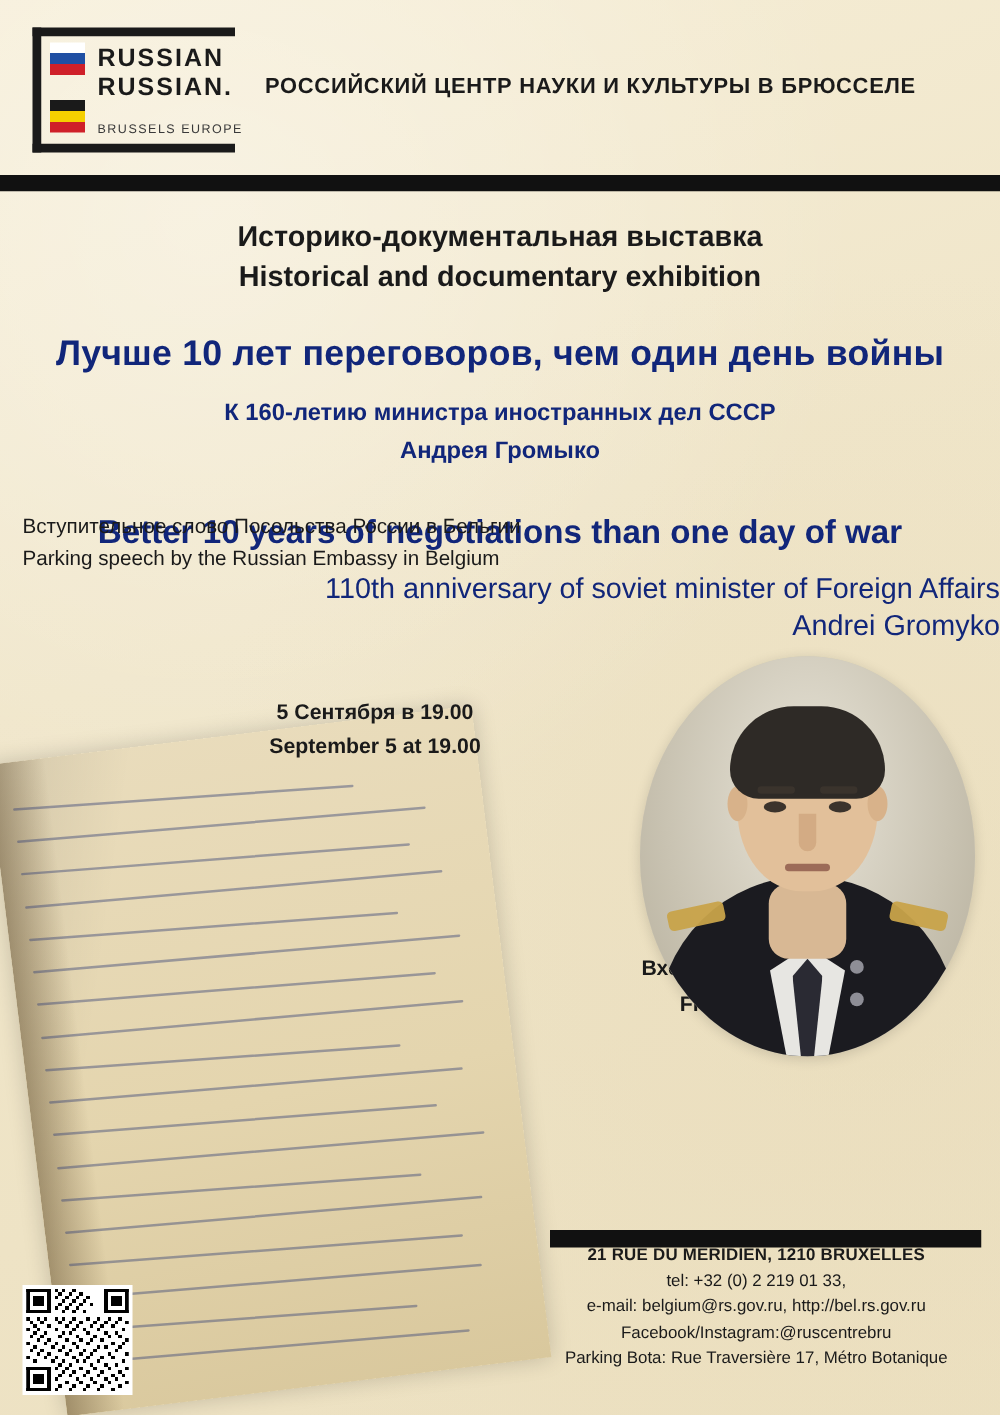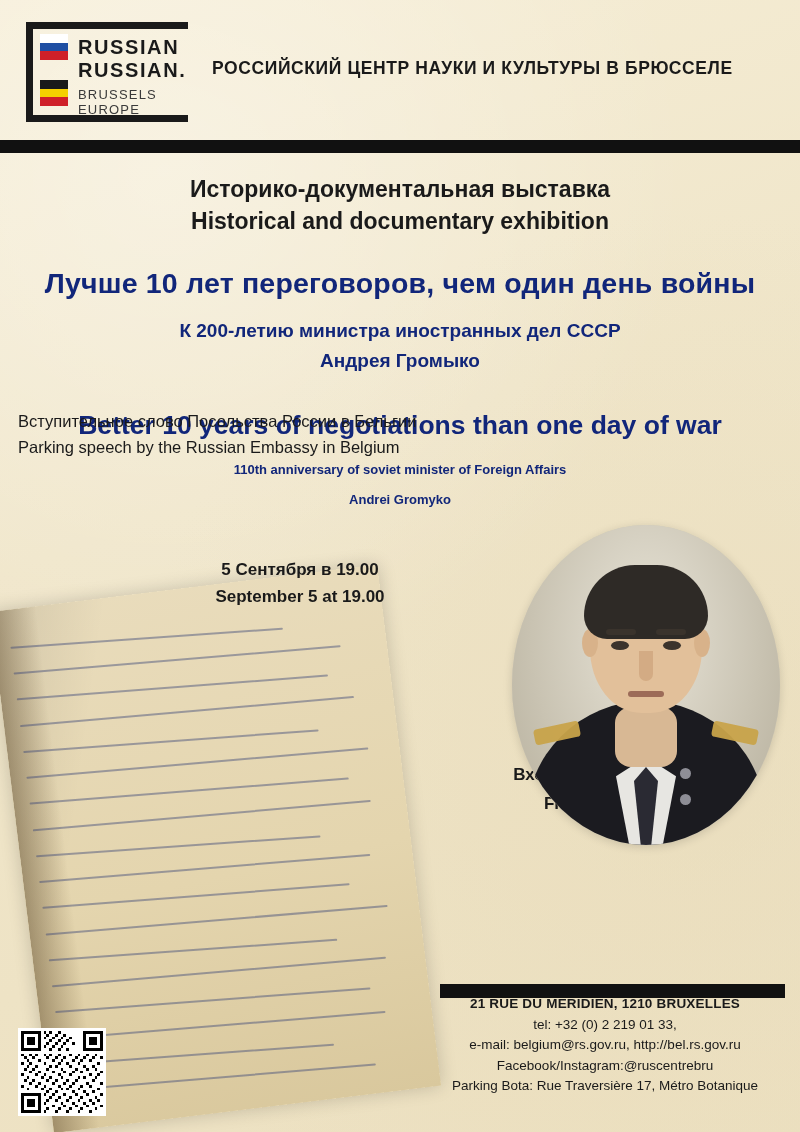--- a/index.html
+++ b/index.html
@@ -75,23 +75,23 @@
     top: 14px;
     color: #1a1a1a;
   }
   .logo-line1, .logo-line2 {
     font-weight: bold;
     font-size: 20px;
     letter-spacing: 1.6px;
     line-height: 23px;
   }
   .logo-sub {
-    font-size: 13px;
+    font-size: 10px;
     letter-spacing: 1.2px;
-    margin-top: 5px;
+    margin-top: 16px;
     color: #3a3a3a;
   }
   .header-title {
     position: absolute;
     left: 212px;
     top: 58px;
     font-size: 17.5px;
     font-weight: bold;
     letter-spacing: 0.6px;
     color: #1a1a1a;
@@ -173,24 +173,25 @@
     line-height: 30px;
   }
   .title-en {
     margin-top: 34px;
     font-size: 26.5px;
     font-weight: bold;
     color: #11267a;
   }
   .sub-en {
     margin-top: 14px;
-    font-size: 13px;
-    font-weight: bold;
+    font-size: 23px;
+    font-weight: normal;
     color: #11267a;
     line-height: 30px;
+    text-align: right;
   }
 
   .speech {
     position: absolute;
     left: 18px;
     top: 408px;
     width: 520px;
     font-size: 16.5px;
     color: #1a1a1a;
     line-height: 26px;
@@ -459,21 +460,21 @@
 
   <div class="main">
     <div class="ex-title center">
       <div>Историко-документальная выставка</div>
       <div class="en">Historical and documentary exhibition</div>
     </div>
 
     <div class="title-ru center">Лучше 10 лет переговоров, чем один день войны</div>
 
     <div class="sub-ru center">
-      <div>К 200-летию министра иностранных дел СССР</div>
+      <div>К 160-летию министра иностранных дел СССР</div>
       <div>Андрея Громыко</div>
     </div>
 
     <div class="title-en center">Better 10 years of negotiations than one day of war</div>
 
     <div class="sub-en center">
       <div>110th anniversary of soviet minister of Foreign Affairs</div>
       <div>Andrei Gromyko</div>
     </div>
   </div>

